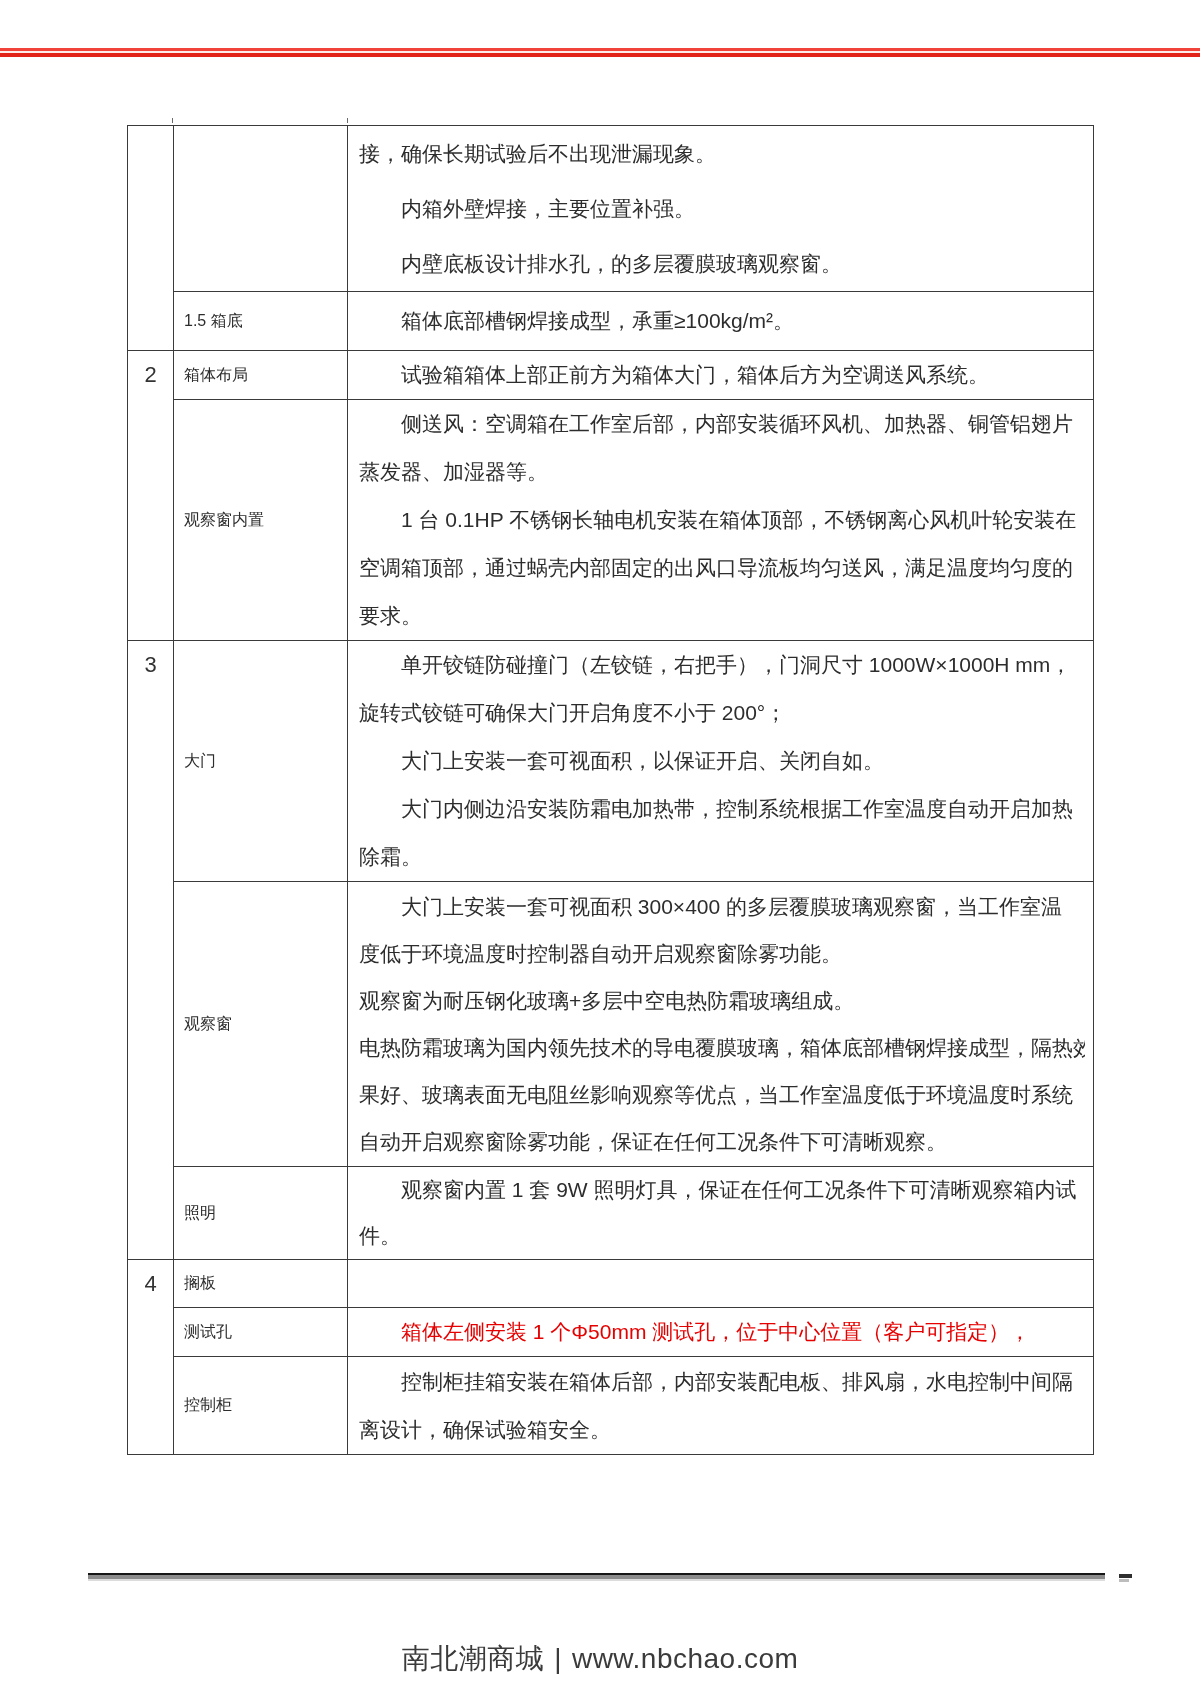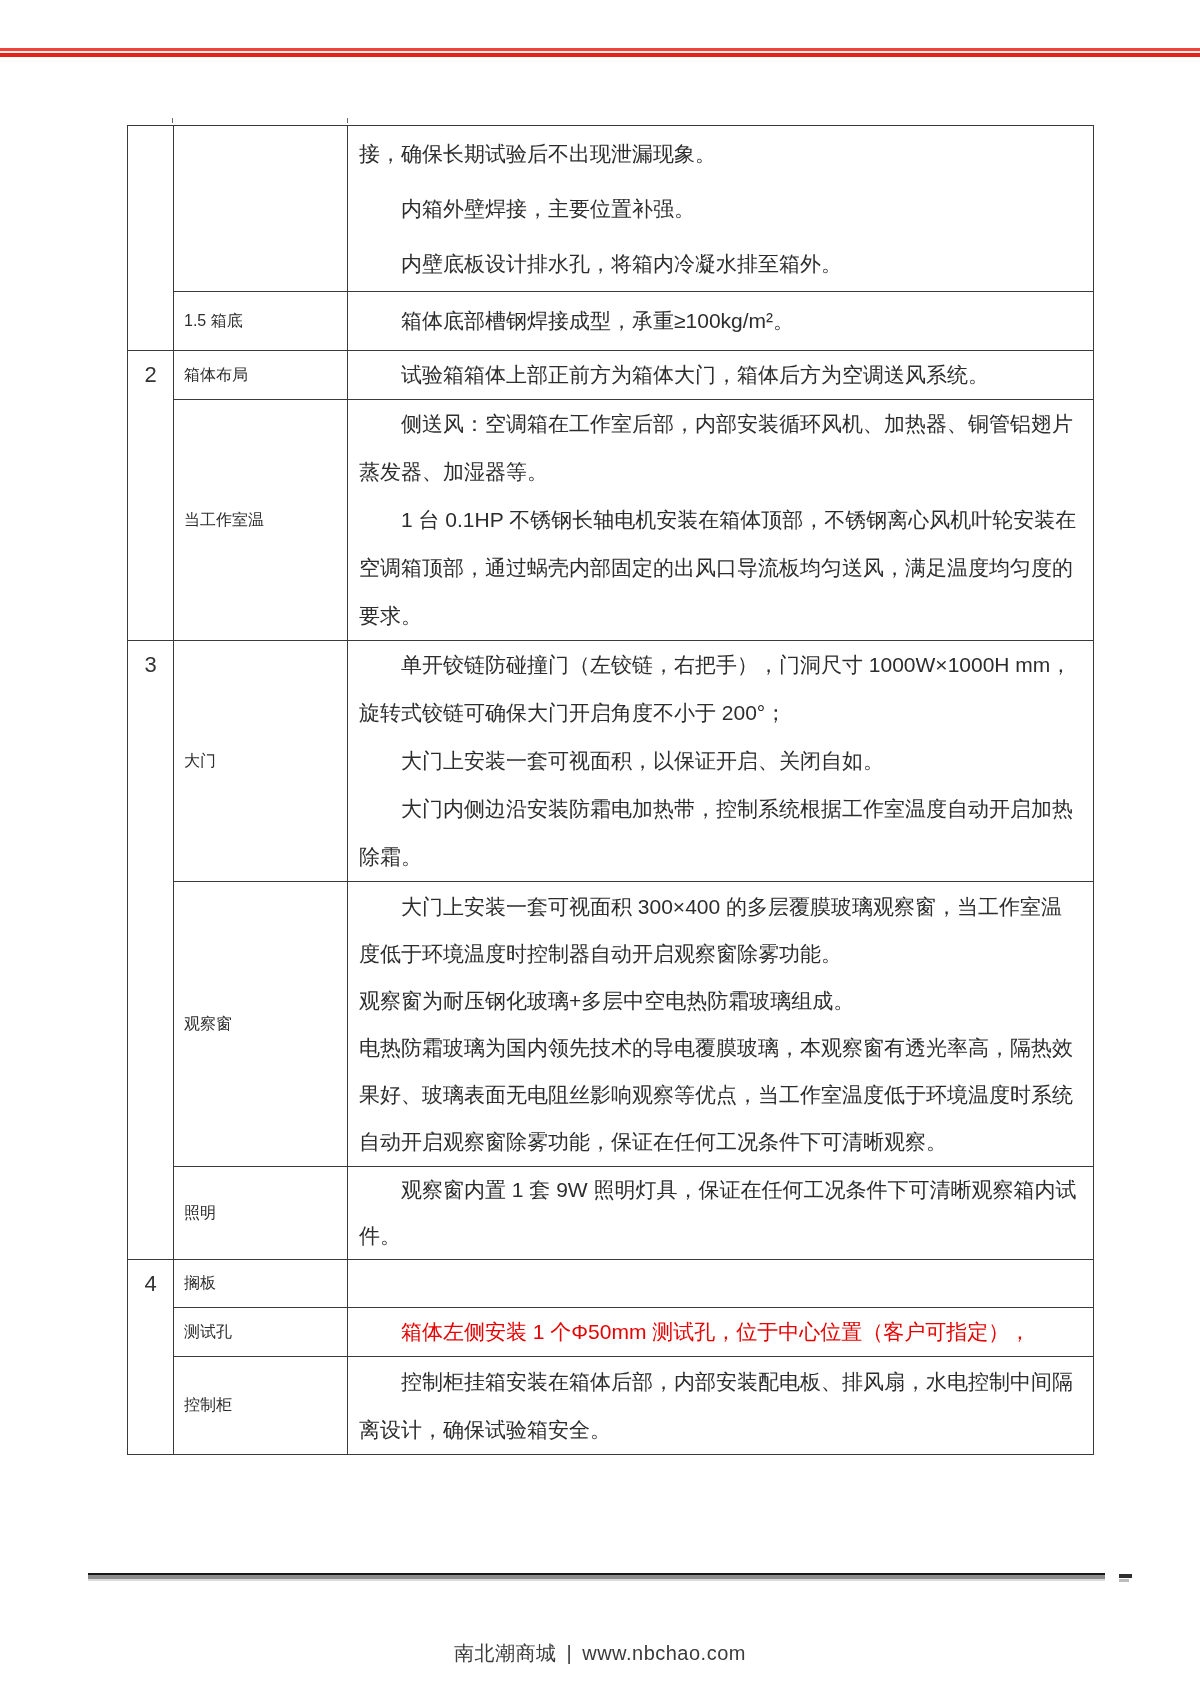--- a/index.html
+++ b/index.html
@@ -44,21 +44,21 @@
   
   .footer-bar{position:absolute;left:88px;top:1573px;width:1017px;}
   .footer-bar .b1{height:2px;background:#161616;}
   .footer-bar .b2{height:4px;background:#8c8c8c;}
   .footer-bar .b3{height:2px;background:#dcdcdc;}
   .corner-mark{position:absolute;left:1119px;top:1574px;width:13px;height:4px;background:#2f2f2f;}
   .corner-mark2{position:absolute;left:1119px;top:1579px;width:10px;height:3px;background:#bdbdbd;}
 
   
   .footer-credit{position:absolute;left:0;top:1640px;width:1200px;text-align:center;
-    font-size:20px;color:#3b3b3b;letter-spacing:0.5px;}
+    font-size:28px;color:#3b3b3b;letter-spacing:0.5px;}
   .footer-credit .sep{padding:0 10px;color:#3b3b3b;}
 </style>
 </head>
 <body>
 
 <div class="page">
 
   <div class="red-rule">
     <div class="s1"></div>
       <div class="s2"></div>
@@ -76,39 +76,39 @@
           <col style="width:746px">
         </colgroup>
 
       <tbody>
           <tr class="rh144">
         <td class="num" rowspan="2"></td>
         <td class="lab"></td>
         <td class="cnt lh55">
           <div class="ln">接，确保长期试验后不出现泄漏现象。</div>
           <div class="ln ind">内箱外壁焊接，主要位置补强。</div>
-          <div class="ln ind">内壁底板设计排水孔，将箱内冷凝水排至箱外。</div>
+          <div class="ln ind">内壁底板设计排水孔，的多层覆膜玻璃观察窗。</div>
         </td>
       </tr>
       <tr class="rh59">
         <td class="lab">1.5 箱底</td>
         <td class="cnt">
           <div class="ln ind">箱体底部槽钢焊接成型，承重≥100kg/m²。</div>
         </td>
       </tr>
 
       <tr class="rh48">
         <td class="num" rowspan="2">2</td>
         <td class="lab">箱体布局</td>
         <td class="cnt">
           <div class="ln ind">试验箱箱体上部正前方为箱体大门，箱体后方为空调送风系统。</div>
         </td>
       </tr>
       <tr class="rh241">
-        <td class="lab">当工作室温</td>
+        <td class="lab">观察窗内置</td>
         <td class="cnt">
           <div class="ln ind">侧送风：空调箱在工作室后部，内部安装循环风机、加热器、铜管铝翅片</div>
           <div class="ln">蒸发器、加湿器等。</div>
           <div class="ln ind">1 台 0.1HP 不锈钢长轴电机安装在箱体顶部，不锈钢离心风机叶轮安装在</div>
           <div class="ln">空调箱顶部，通过蜗壳内部固定的出风口导流板均匀送风，满足温度均匀度的</div>
           <div class="ln">要求。</div>
         </td>
       </tr>
 
       <tr class="rh240">
@@ -121,21 +121,21 @@
           <div class="ln ind">大门内侧边沿安装防霜电加热带，控制系统根据工作室温度自动开启加热</div>
           <div class="ln">除霜。</div>
         </td>
       </tr>
       <tr class="rh285">
         <td class="lab">观察窗</td>
         <td class="cnt lh47">
           <div class="ln ind">大门上安装一套可视面积 300×400 的多层覆膜玻璃观察窗，当工作室温</div>
           <div class="ln">度低于环境温度时控制器自动开启观察窗除雾功能。</div>
           <div class="ln">观察窗为耐压钢化玻璃+多层中空电热防霜玻璃组成。</div>
-          <div class="ln">电热防霜玻璃为国内领先技术的导电覆膜玻璃，本观察窗有透光率高，隔热效</div>
+          <div class="ln">电热防霜玻璃为国内领先技术的导电覆膜玻璃，箱体底部槽钢焊接成型，隔热效</div>
           <div class="ln">果好、玻璃表面无电阻丝影响观察等优点，当工作室温度低于环境温度时系统</div>
           <div class="ln">自动开启观察窗除雾功能，保证在任何工况条件下可清晰观察。</div>
         </td>
       </tr>
       <tr class="rh93">
         <td class="lab">照明</td>
         <td class="cnt lh46">
           <div class="ln ind">观察窗内置 1 套 9W 照明灯具，保证在任何工况条件下可清晰观察箱内试</div>
           <div class="ln">件。</div>
         </td>

